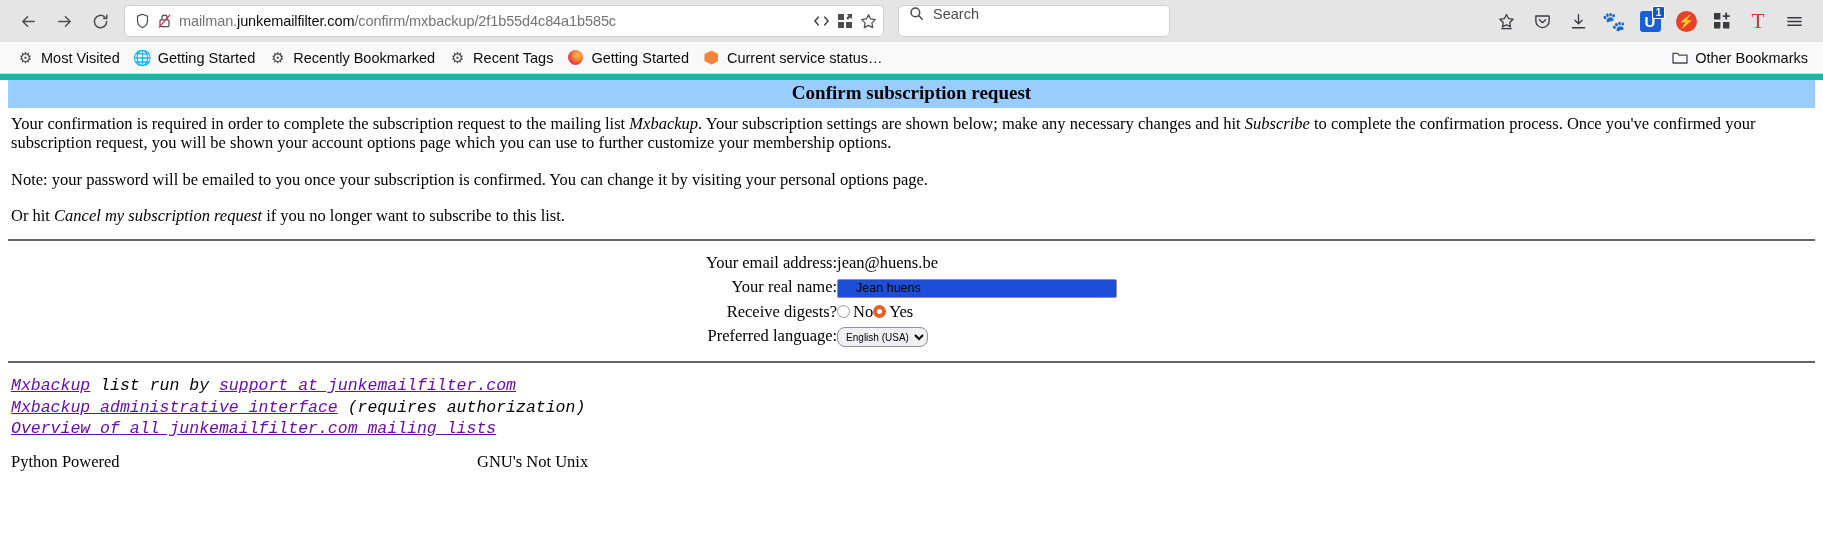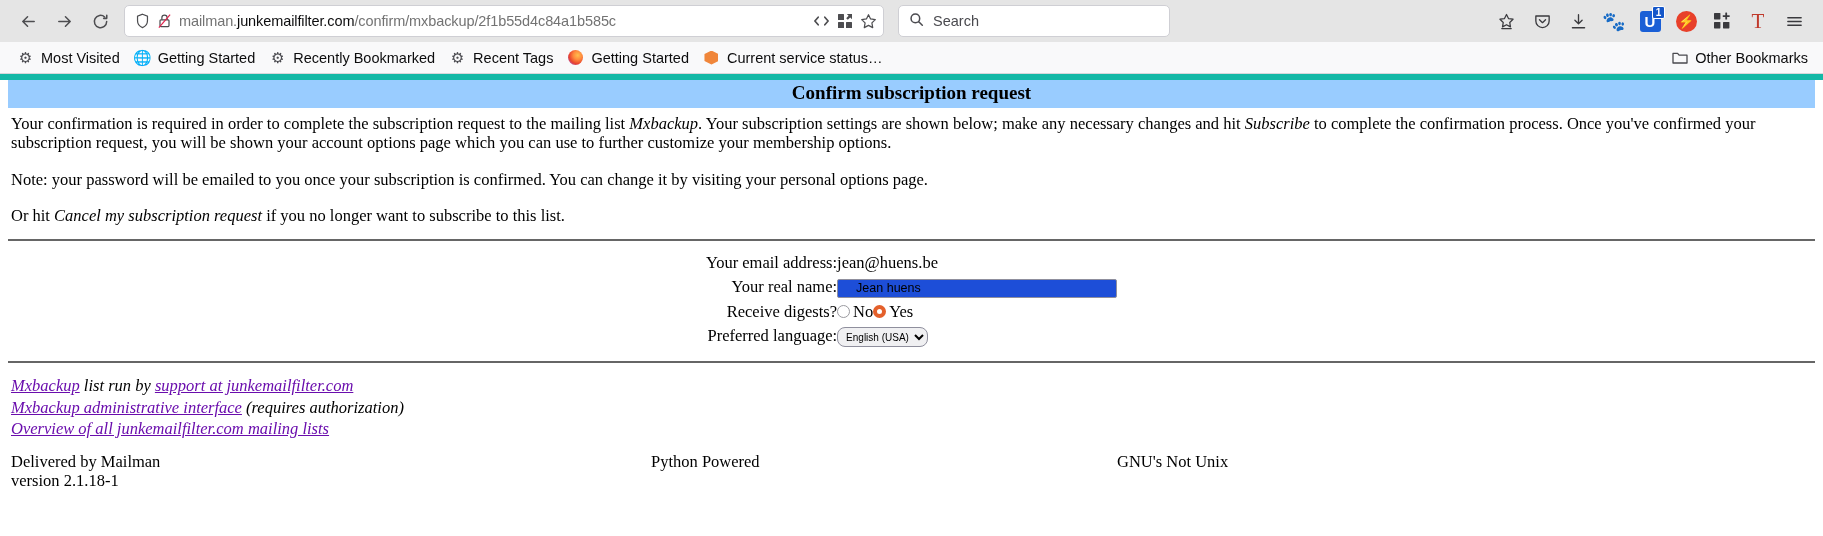--- a/index.html
+++ b/index.html
@@ -69,21 +69,20 @@
   .url-icon { flex: none; display: flex; align-items: center; justify-content: center; color: #4d4d50; }
 
   #searchbar {
     width: 272px;
     height: 32px;
     flex: none;
     background: #ffffff;
     border: 1px solid #cfcfd4;
     border-radius: 5px;
     display: flex;
-    align-items: center;
     padding: 0 10px;
     gap: 9px;
     margin-left: 14px;
     margin-right: 8px;
   }
   #search-placeholder { font-size: 14.5px; color: #4a4a4f; }
 
   #toolbar-right {
     flex: 1 1 auto;
     display: flex;
@@ -257,21 +256,21 @@
     padding: 3px 7px;
     border: 1px solid #9a9a9f;
     border-radius: 3px;
     background: #f0f0f2;
     color: #000;
     margin-right: 5px;
     cursor: pointer;
   }
 
   
-  #footer-links { padding: 6px 3px 0 3px; }
+  #footer-links { padding: 6px 3px 0 3px; font-family: Liberation Mono, monospace; }
   #footer-links div { font-size: 16.5px; line-height: 1.30; font-style: italic; }
   a.vlink {
     color: #6a0dad;
     text-decoration: underline;
     font-style: italic;
   }
   .plain-ital { font-style: italic; }
 
   #footer-bottom {
     display: flex;
@@ -524,21 +523,17 @@
 
   <hr class="rule2">
 
   <div id="footer-links">
     <div><a class="vlink" href="#">Mxbackup</a><span class="plain-ital"> list run by </span><a class="vlink" href="#">support at junkemailfilter.com</a></div>
     <div><a class="vlink" href="#">Mxbackup administrative interface</a><span class="plain-ital"> (requires authorization)</span></div>
     <div><a class="vlink" href="#">Overview of all junkemailfilter.com mailing lists</a></div>
   </div>
 
   <div id="footer-bottom">
-    <div id="fb-left">
-      <div>Delivered by Mailman</div>
-      <div>version 2.1.18-1</div>
-    </div>
     <div id="fb-mid">Python Powered</div>
     <div id="fb-right">GNU's Not Unix</div>
   </div>
 
 </div>
 
 </body></html>

